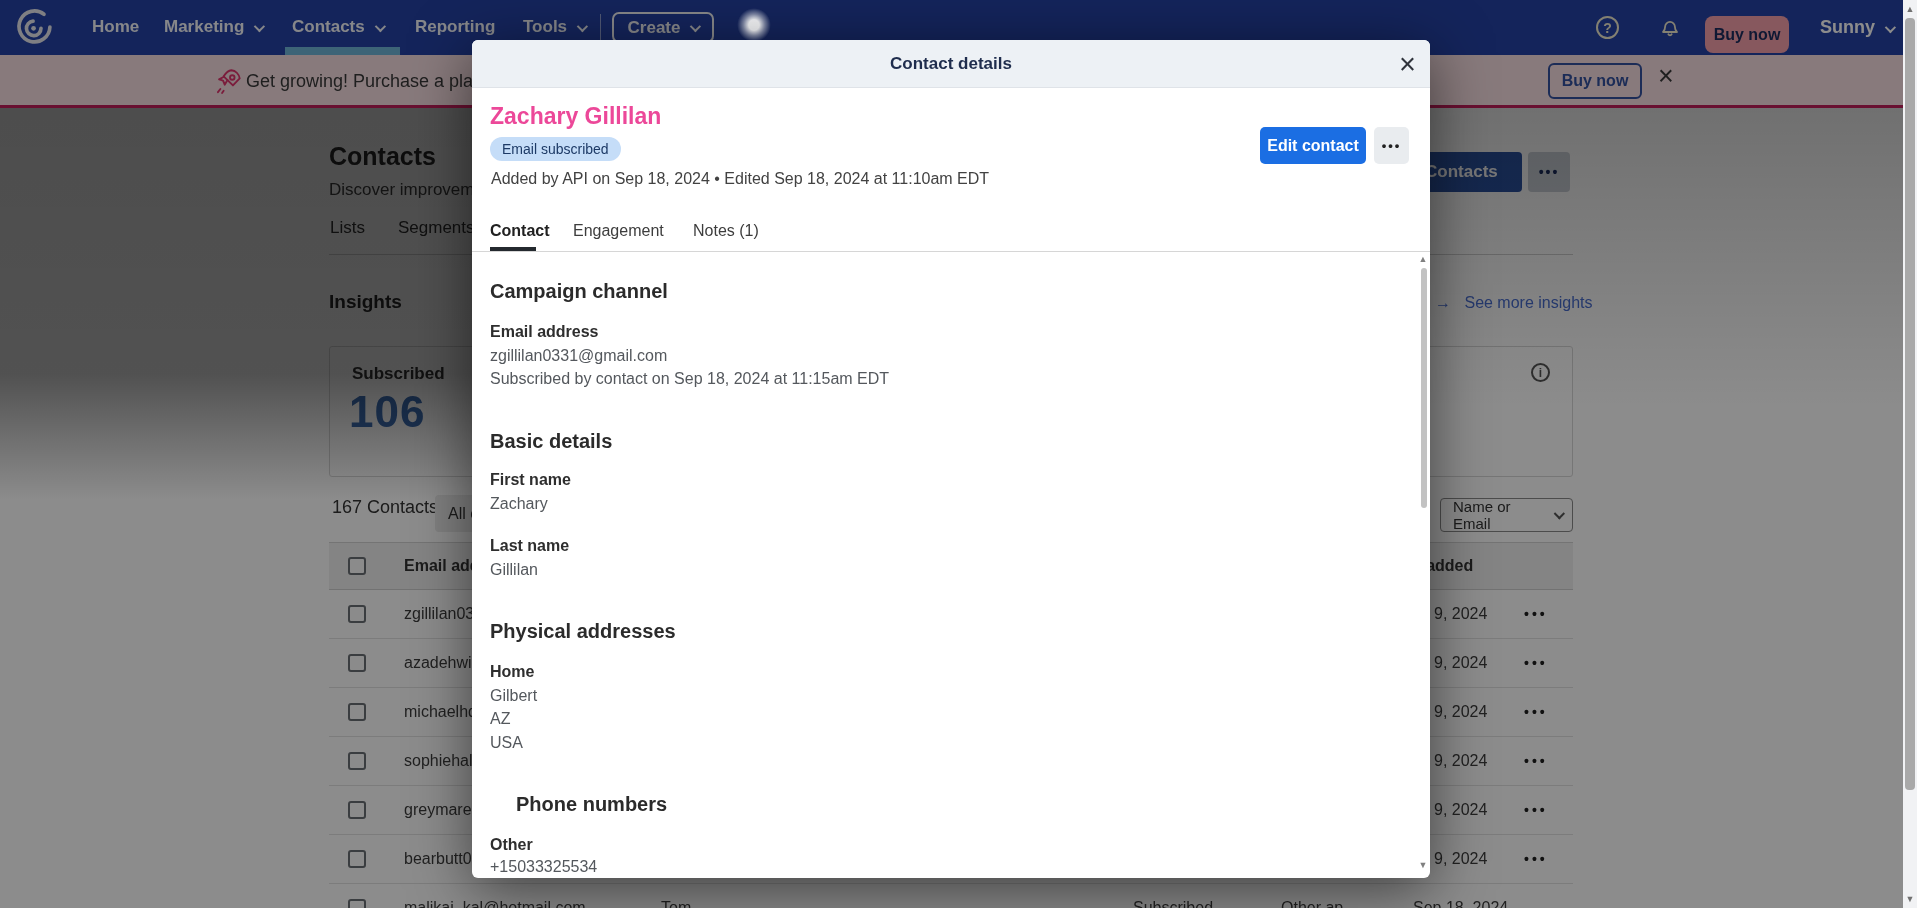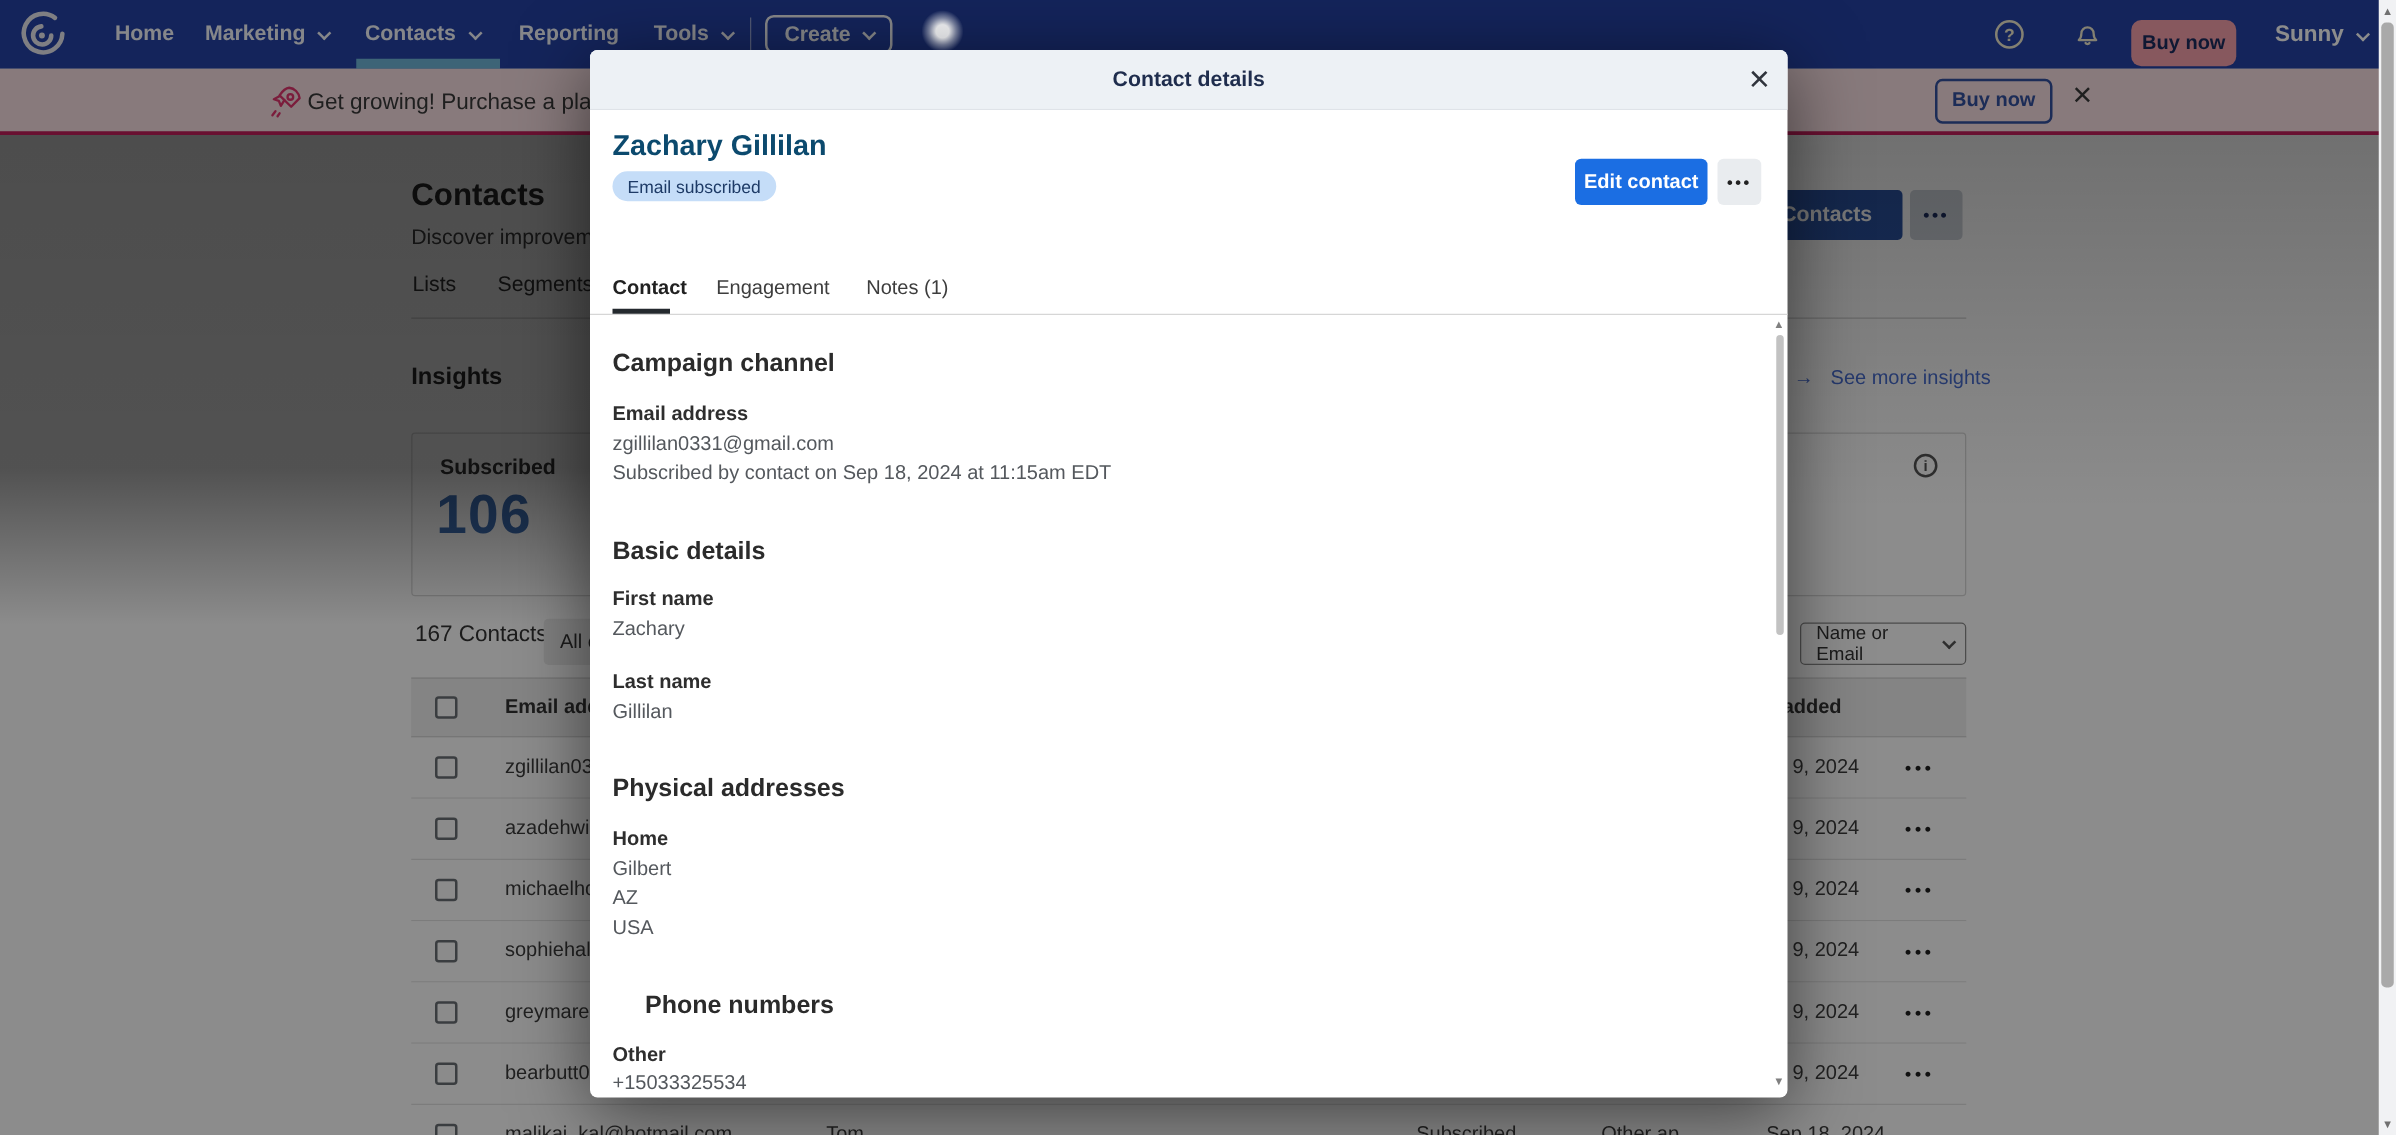--- a/index.html
+++ b/index.html
@@ -58,21 +58,21 @@
   .shade-left { position:absolute; left:0; top:108px; width:472px; height:392px; z-index:11;
     background:linear-gradient(to bottom, rgba(0,0,0,.45) 0%, rgba(0,0,0,.42) 68%, rgba(0,0,0,0) 100%); }
   .shade-right { position:absolute; left:1430px; top:108px; width:487px; height:300px; z-index:11;
     background:linear-gradient(to bottom, rgba(0,0,0,.20) 0%, rgba(0,0,0,0) 100%); }
 
   
   .modal { position:absolute; left:472px; top:40px; width:958px; height:838px; background:#fff; border-radius:6px; z-index:20; box-shadow:0 12px 60px rgba(0,0,0,.55); }
   .m-head { position:absolute; left:0; top:0; width:100%; height:48px; background:#edf1f5; border-bottom:1px solid #dfe3e8; border-radius:6px 6px 0 0; }
   .m-title { width:100%; text-align:center; line-height:48px; font-size:17px; font-weight:600; color:#1f2d4d; }
   .m-close { position:absolute; right:14px; top:5px; font-size:29px; color:#30343c; cursor:pointer; line-height:38px; }
-  .m-name { position:absolute; left:18px; top:63px; font-size:23px; font-weight:bold; color:#0c4a6e; }
+  .m-name { position:absolute; left:18px; top:63px; font-size:23px; font-weight:bold; color:#ec4899; }
   .m-badge { position:absolute; left:18px; top:97px; height:24px; background:#c5ddf8; border-radius:12px; padding:0 12px; font-size:14px; color:#1d3a66; display:inline-flex; align-items:center; }
   .m-meta { position:absolute; left:19px; top:130px; font-size:16px; color:#424242; white-space:nowrap; }
   .m-edit { position:absolute; left:788px; top:87px; width:106px; height:37px; background:#1b6ee3; border-radius:5px; color:#fff; font-size:16px; font-weight:bold; display:flex; align-items:center; justify-content:center; cursor:pointer; }
   .m-dots { position:absolute; left:902px; top:87px; width:35px; height:37px; background:#e9ecef; border-radius:5px; color:#222; display:flex; align-items:center; justify-content:center; font-size:13px; letter-spacing:2px; font-weight:bold; cursor:pointer; }
   .m-tab { position:absolute; top:182px; font-size:16px; color:#3d3d3d; cursor:pointer; }
   .m-tab.active { color:#212121; font-weight:600; }
   .m-tabline { position:absolute; left:0; top:211px; width:100%; height:1px; background:#d6d6d6; }
   .m-underline { position:absolute; left:18px; top:207px; width:46px; height:4px; background:#24292e; }
   .sec-h { position:absolute; left:18px; font-size:20px; font-weight:bold; color:#2b2b2b; }
   .fld-l { position:absolute; left:18px; font-size:16px; font-weight:bold; color:#2e2e2e; }
@@ -236,20 +236,21 @@
   <div class="shade-right"></div>
 
   <div class="modal">
     <div class="m-head">
       <div class="m-title">Contact details</div>
     </div>
     <div class="m-close">×</div>
 
     <div class="m-name">Zachary Gillilan</div>
     <div class="m-badge">Email subscribed</div>
+    <div class="m-meta">Added by API on Sep 18, 2024 • Edited Sep 18, 2024 at 11:10am EDT</div>
     <div class="m-edit">
         <span>Edit contact</span>
       </div>
     <div class="m-dots">
         <span>•••</span>
       </div>
 
     <div class="m-tab active" style="left:18px;">Contact</div>
     <div class="m-tab" style="left:101px;">Engagement</div>
     <div class="m-tab" style="left:221px;">Notes (1)</div>

